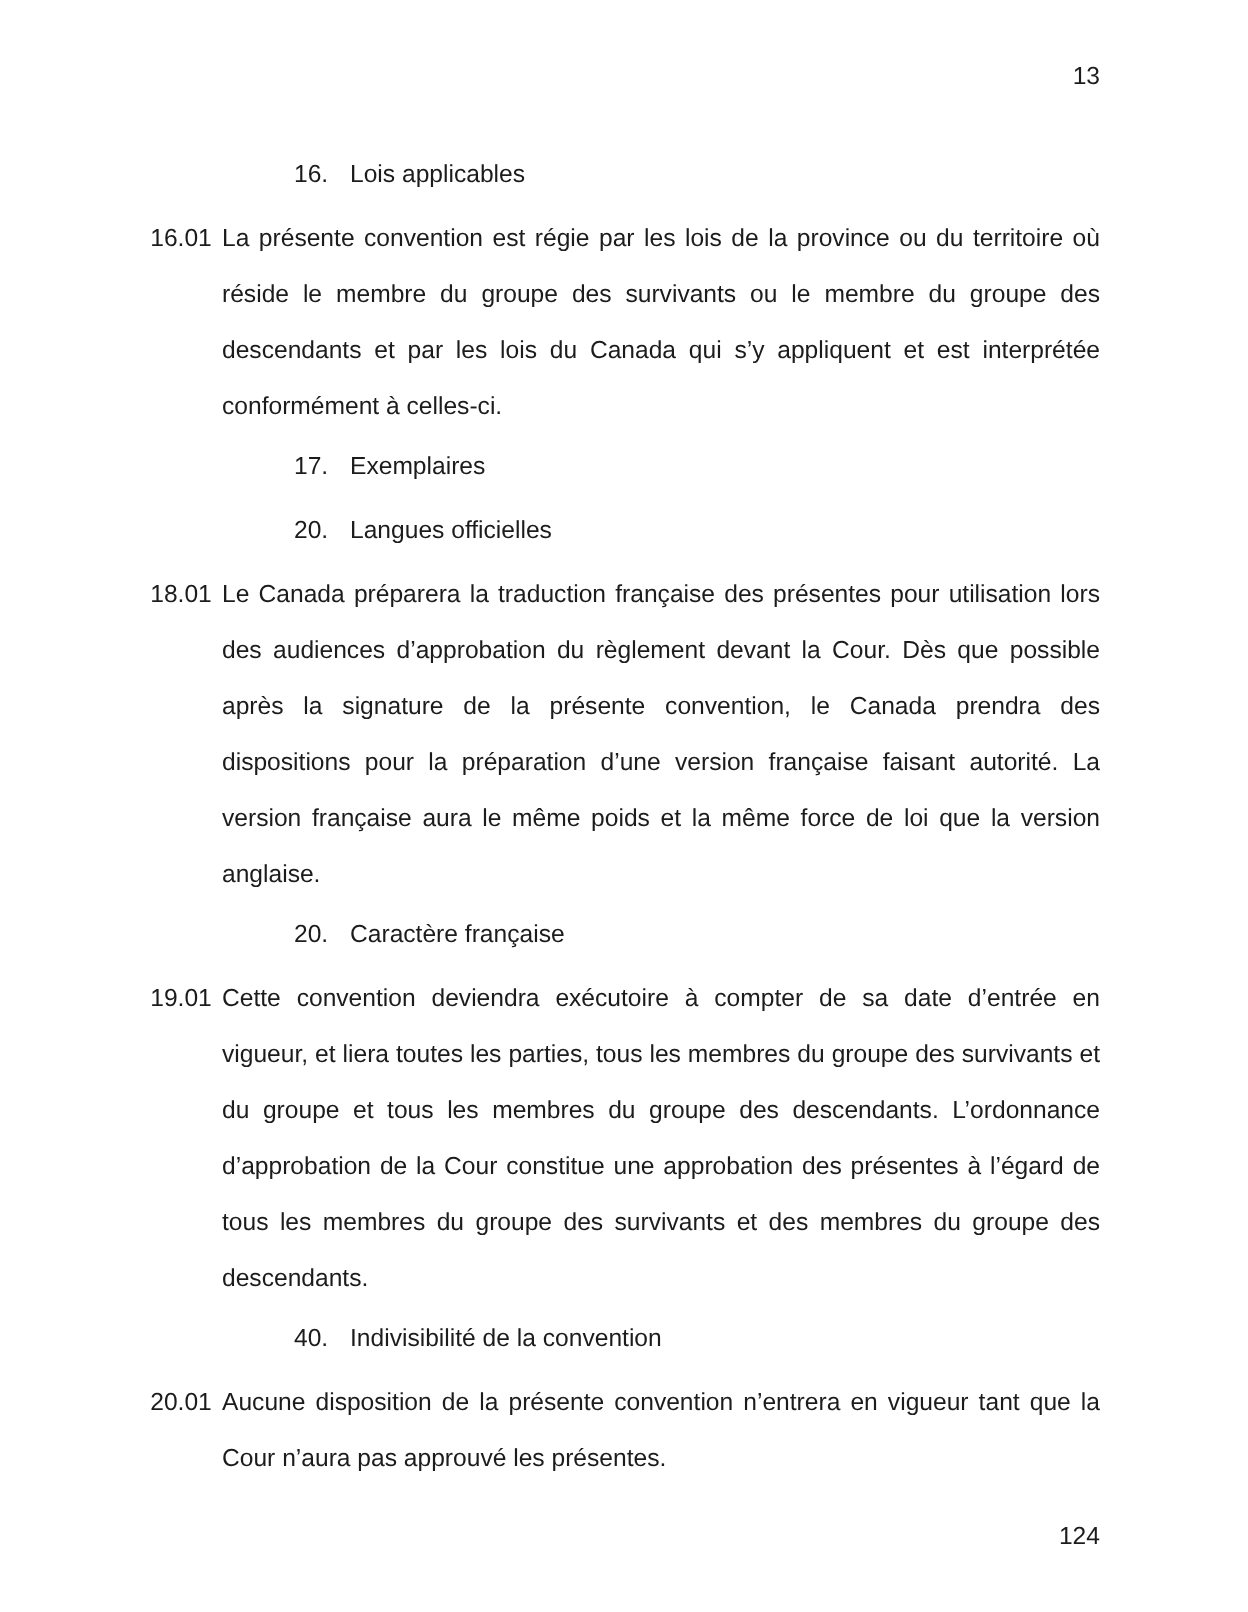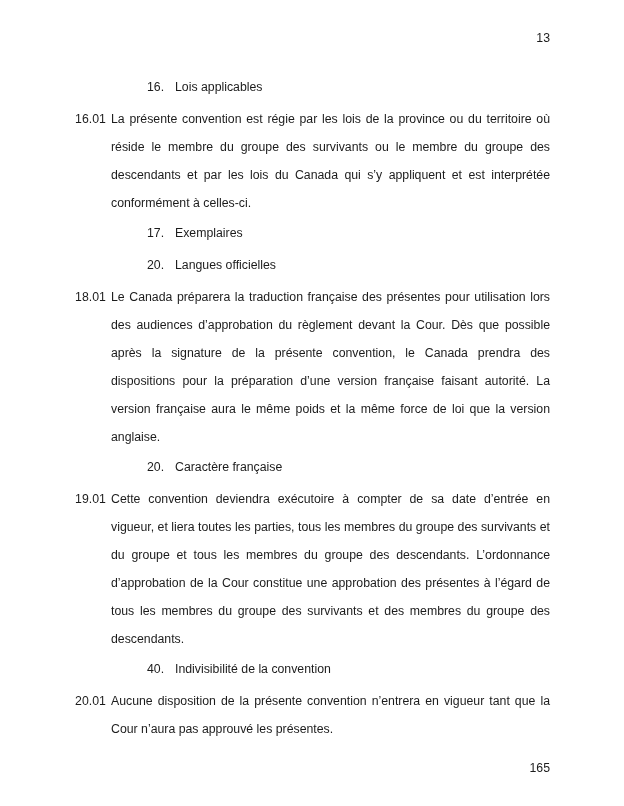--- a/index.html
+++ b/index.html
@@ -86,15 +86,15 @@
     <span class="p-num">19.01</span><span>Cette convention deviendra exécutoire à compter de sa date d’entrée en vigueur, et liera toutes les parties, tous les membres du groupe des survivants et du groupe et tous les membres du groupe des descendants. L’ordonnance d’approbation de la Cour constitue une approbation des présentes à l’égard de tous les membres du groupe des survivants et des membres du groupe des descendants.</span>
   </p>
 
   <div class="section-heading">
     <span class="h-num">40.</span><span>Indivisibilité de la convention</span>
   </div>
   <p class="para">
     <span class="p-num">20.01</span><span>Aucune disposition de la présente convention n’entrera en vigueur tant que la Cour n’aura pas approuvé les présentes.</span>
   </p>
 
-  <div class="page-number-bottom">165</div>
+  <div class="page-number-bottom">124</div>
 
 </div>
 
 </body></html>

